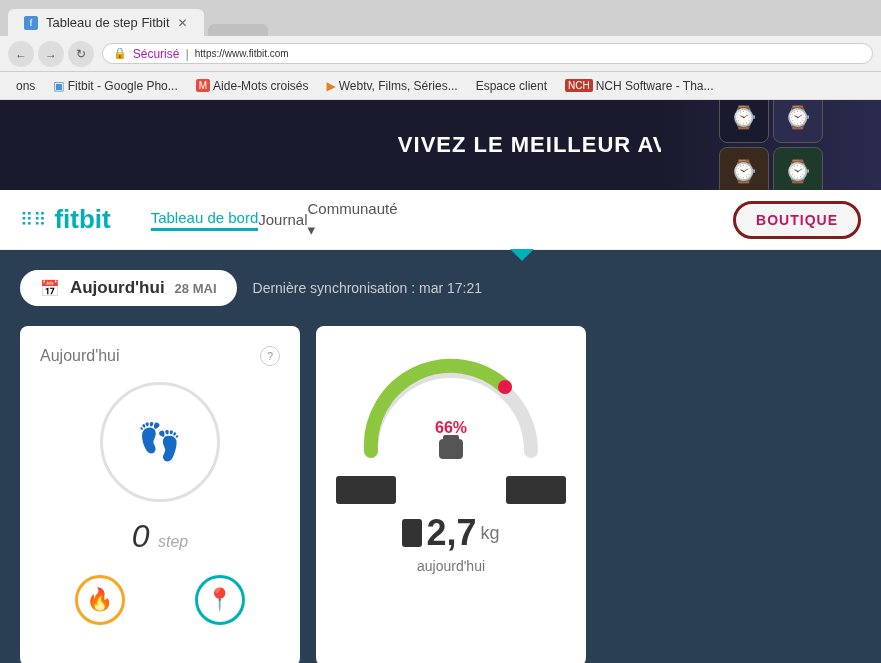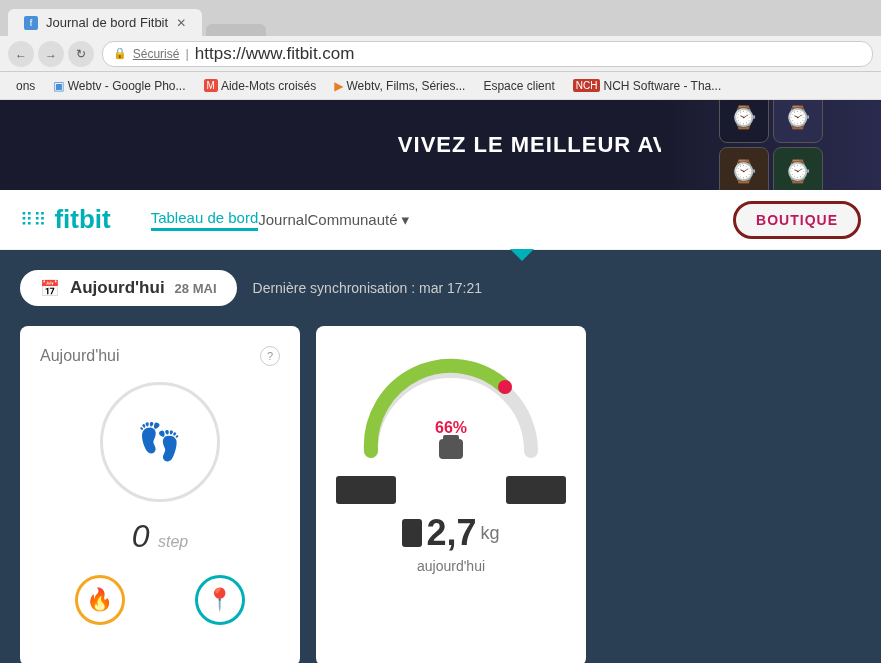--- a/index.html
+++ b/index.html
@@ -11,43 +11,43 @@
     .tab-active { background: #f0f0f0; border-radius: 6px 6px 0 0; padding: 6px 16px; font-size: 13px; color: #333; display: flex; align-items: center; gap: 8px; min-width: 150px; }
     .tab-inactive { background: #c0c0c0; border-radius: 6px 6px 0 0; padding: 6px 16px; font-size: 13px; color: #666; display: flex; align-items: center; gap: 8px; min-width: 60px; margin-left: 4px; }
     .tab-close { font-size: 12px; color: #666; cursor: pointer; }
     .tab-favicon { width: 14px; height: 14px; background: #4a90d9; border-radius: 2px; font-size: 9px; display: flex; align-items: center; justify-content: center; color: white; }
 
     .address-bar { display: flex; align-items: center; background: #f0f0f0; padding: 4px 8px; height: 36px; gap: 8px; border-bottom: 1px solid #ccc; }
     .nav-buttons { display: flex; gap: 4px; }
     .nav-btn { width: 26px; height: 26px; background: #ddd; border-radius: 50%; display: flex; align-items: center; justify-content: center; font-size: 12px; color: #555; cursor: pointer; border: none; }
     .url-bar { flex: 1; display: flex; align-items: center; background: white; border: 1px solid #ccc; border-radius: 12px; padding: 2px 10px; gap: 6px; font-size: 13px; color: #333; }
     .lock-icon { color: #4a9e4a; font-size: 11px; }
-    .secure-text { color: #737373; font-size: 12px; text-decoration: underline; }
+    .secure-text { color: #a21caf; font-size: 12px; }
     .separator { color: #999; }
-    .url-text { color: #333; font-size: 17px; }
+    .url-text { color: #333; font-size: 10px; }
 
     .bookmarks-bar { display: flex; align-items: center; background: #f0f0f0; padding: 2px 8px; height: 28px; gap: 2px; border-bottom: 1px solid #ddd; font-size: 12px; overflow: hidden; }
     .bookmark-item { padding: 2px 8px; color: #333; cursor: pointer; white-space: nowrap; display: flex; align-items: center; gap: 3px; }
 
     
     .ad-banner { height: 90px; background: #1a1a2e; display: flex; align-items: center; justify-content: flex-end; position: relative; overflow: hidden; }
     .ad-text { color: white; font-size: 22px; font-weight: bold; padding-right: 180px; letter-spacing: 1px; }
     .ad-watches { position: absolute; right: 0; top: 0; bottom: 0; width: 220px; display: flex; align-items: center; justify-content: center; background: linear-gradient(to right, #1a1a2e, #2a2a4e); }
     .watch-grid { display: grid; grid-template-columns: 1fr 1fr; gap: 4px; padding: 8px; }
     .watch-img { width: 50px; height: 50px; border-radius: 8px; display: flex; align-items: center; justify-content: center; font-size: 22px; }
 
     
     .fitbit-nav { background: white; display: flex; align-items: center; padding: 0 20px; height: 60px; border-bottom: 1px solid #eee; position: relative; }
     .fitbit-logo { display: flex; align-items: center; gap: 8px; margin-right: 40px; }
     .logo-dots { color: #00b0b9; font-size: 18px; }
     .logo-text { color: #00b0b9; font-size: 26px; font-weight: bold; }
     .nav-links { display: flex; align-items: center; }
     .nav-link { font-size: 15px; color: #555; text-decoration: none; cursor: pointer; }
     .nav-link.active { color: #00b0b9; border-bottom: 3px solid #00b0b9; padding-bottom: 2px; }
-    .nav-link-dropdown { display: flex; align-items: center; gap: 4px; }
+    .nav-link-dropdown { display: flex; gap: 4px; flex-direction: column; }
     .boutique-btn { background: #f5f5f5; border: 3px solid #7f1d1d; border-radius: 20px; padding: 8px 20px; font-size: 14px; color: #be185d; cursor: pointer; margin-left: auto; font-weight: bold; letter-spacing: 1px; }
     .nav-arrow { width: 0; height: 0; border-left: 12px solid transparent; border-right: 12px solid transparent; border-top: 12px solid #00b0b9; position: absolute; bottom: -12px; left: 510px; }
 
     
     .main-content { background: #2a3f54; min-height: 400px; padding: 20px; }
     .date-bar { display: flex; align-items: center; gap: 16px; margin-bottom: 20px; }
     .date-pill { background: white; border-radius: 25px; padding: 8px 20px; display: flex; align-items: center; gap: 10px; font-size: 16px; font-weight: bold; color: #333; }
     .calendar-icon { color: #555; font-size: 16px; }
     .date-main { font-size: 17px; }
     .date-small { font-size: 13px; color: #777; }
@@ -86,21 +86,21 @@
     .weight-labels { display: flex; justify-content: space-between; margin-bottom: 8px; }
   </style>
 </head>
 <body>
 
 <div class="browser-chrome">
 
   <div class="tab-bar">
     <div class="tab-active">
       <div class="tab-favicon">f</div>
-      <span>Journal de bord Fitbit</span>
+      <span>Tableau de step Fitbit</span>
       <span class="tab-close">✕</span>
     </div>
     <div class="tab-inactive">
       <span></span>
     </div>
   </div>
 
   <div class="address-bar">
     <div class="nav-buttons">
       <button class="nav-btn">←</button>
@@ -114,21 +114,21 @@
       <span class="url-text">https://www.fitbit.com</span>
     </div>
   </div>
 
   <div class="bookmarks-bar">
     <div class="bookmark-item">
       <span>ons</span>
     </div>
     <div class="bookmark-item">
       <span style="color:#4a90d9;font-size:12px;">▣</span>
-      <span>Webtv - Google Pho...</span>
+      <span>Fitbit - Google Pho...</span>
     </div>
     <div class="bookmark-item">
       <span style="background:#e74c3c;color:white;padding:1px 3px;font-size:10px;border-radius:2px;">M</span>
       <span>Aide-Mots croisés</span>
     </div>
     <div class="bookmark-item">
       <span style="color:#e67e22;font-size:12px;">▶</span>
       <span>Webtv, Films, Séries...</span>
     </div>
     <div class="bookmark-item">

